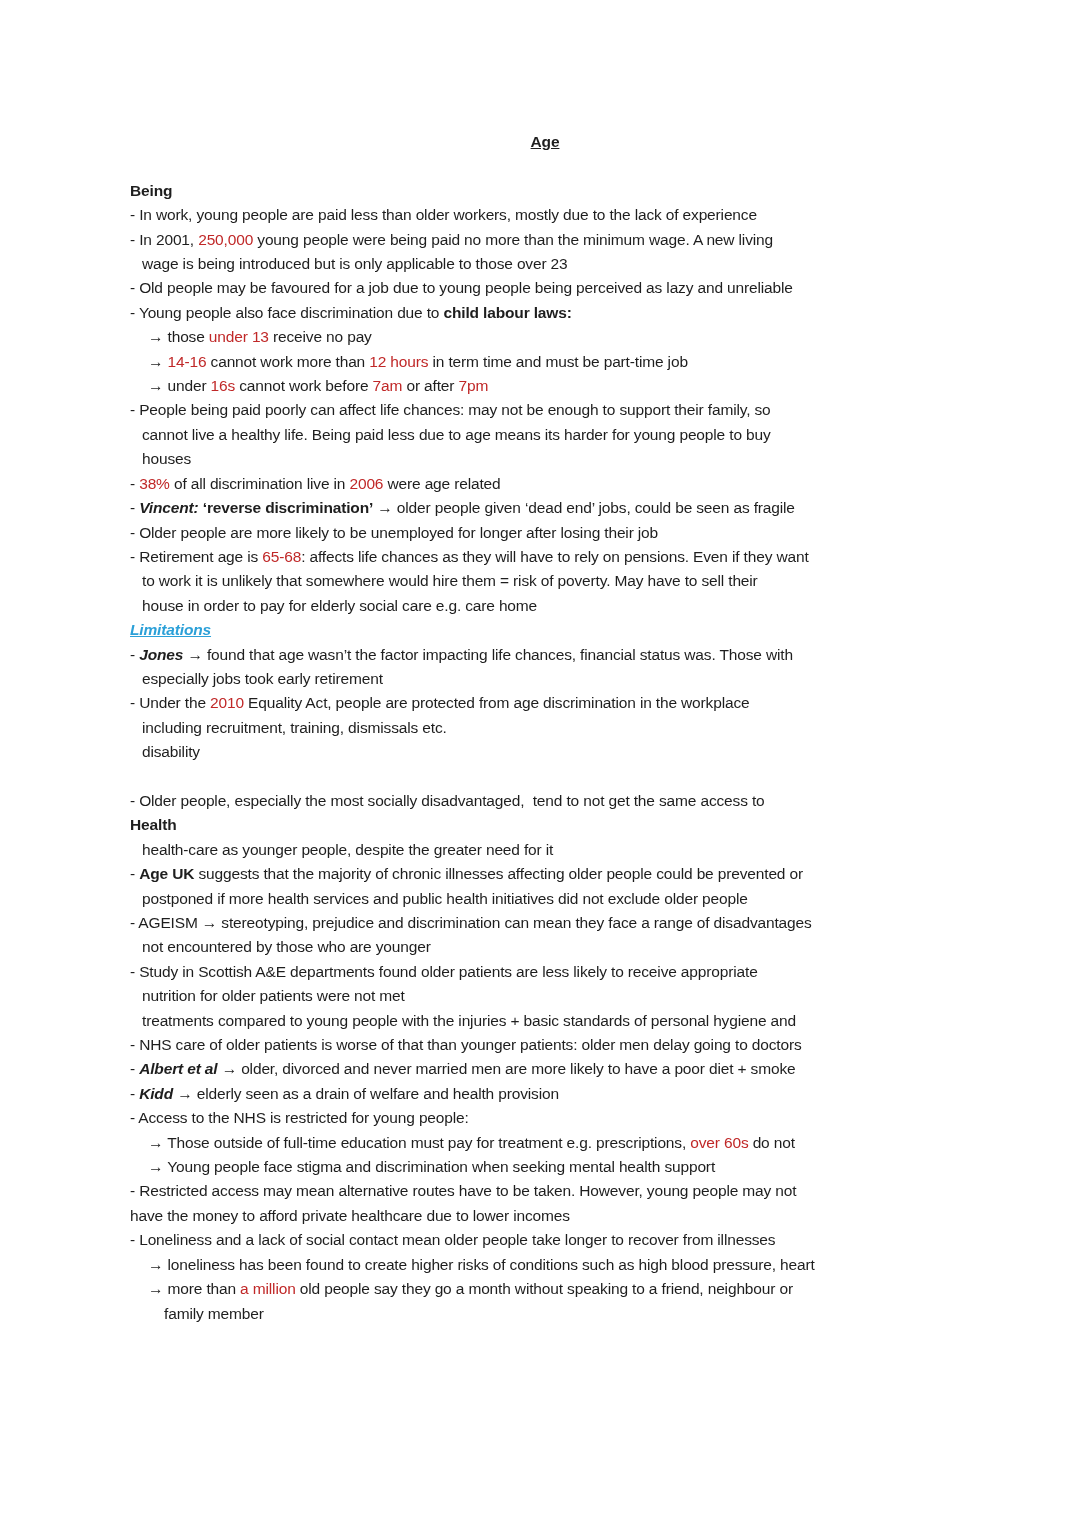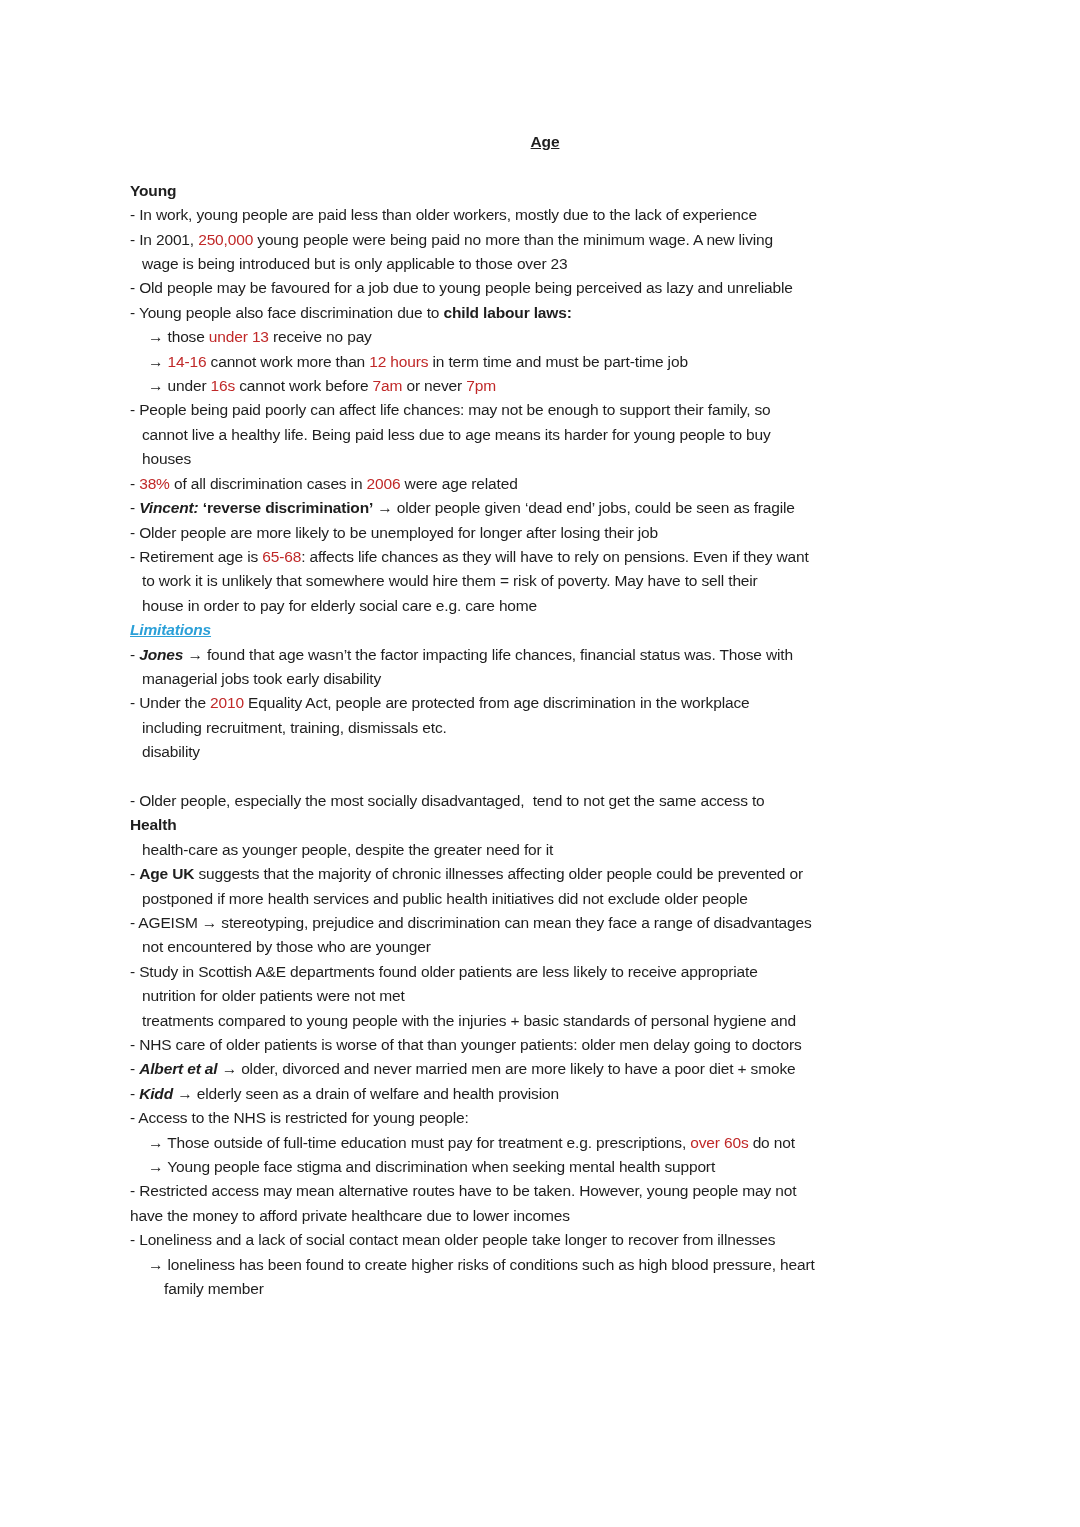--- a/index.html
+++ b/index.html
@@ -46,41 +46,41 @@
   .s-bi { font-weight: bold; font-style: italic; }
   .s-bu { color: var(--blue, #2ba0d8); font-weight: bold; text-decoration: underline; font-style: italic; }
 </style>
 </head>
 <body>
 
 <div class="page">
   <div class="content">
       <div class="line title"><span class="seg s-b">Age</span></div>
       <div class="line blank">&nbsp;</div>
-      <div class="line heading"><span class="seg s-b">Young</span></div>
+      <div class="line heading"><span class="seg s-b">Being</span></div>
       <div class="line bullet"><span class="seg s-p">- In work, young people are paid less than older workers, mostly due to the lack of experience</span></div>
       <div class="line bullet"><span class="seg s-p">- In 2001, </span><span class="seg s-r">250,000</span><span class="seg s-p"> young people were being paid no more than the minimum wage. A new living</span></div>
       <div class="line wrap"><span class="seg s-p">wage is being introduced but is only applicable to those over 23</span></div>
       <div class="line bullet"><span class="seg s-p">- Old people may be favoured for a job due to young people being perceived as lazy and unreliable</span></div>
       <div class="line bullet"><span class="seg s-p">- Young people also face discrimination due to </span><span class="seg s-b">child labour laws:</span></div>
       <div class="line arrow"><span class="seg s-p">→ those </span><span class="seg s-r">under 13</span><span class="seg s-p"> receive no pay</span></div>
       <div class="line arrow"><span class="seg s-p">→ </span><span class="seg s-r">14-16</span><span class="seg s-p"> cannot work more than </span><span class="seg s-r">12 hours</span><span class="seg s-p"> in term time and must be part-time job</span></div>
-      <div class="line arrow"><span class="seg s-p">→ under </span><span class="seg s-r">16s</span><span class="seg s-p"> cannot work before </span><span class="seg s-r">7am</span><span class="seg s-p"> or never </span><span class="seg s-r">7pm</span></div>
+      <div class="line arrow"><span class="seg s-p">→ under </span><span class="seg s-r">16s</span><span class="seg s-p"> cannot work before </span><span class="seg s-r">7am</span><span class="seg s-p"> or after </span><span class="seg s-r">7pm</span></div>
       <div class="line bullet"><span class="seg s-p">- People being paid poorly can affect life chances: may not be enough to support their family, so</span></div>
       <div class="line wrap"><span class="seg s-p">cannot live a healthy life. Being paid less due to age means its harder for young people to buy</span></div>
       <div class="line wrap"><span class="seg s-p">houses</span></div>
-      <div class="line bullet"><span class="seg s-p">- </span><span class="seg s-r">38%</span><span class="seg s-p"> of all discrimination cases in </span><span class="seg s-r">2006</span><span class="seg s-p"> were age related</span></div>
+      <div class="line bullet"><span class="seg s-p">- </span><span class="seg s-r">38%</span><span class="seg s-p"> of all discrimination live in </span><span class="seg s-r">2006</span><span class="seg s-p"> were age related</span></div>
       <div class="line bullet"><span class="seg s-p">- </span><span class="seg s-bi">Vincent:</span><span class="seg s-p"> </span><span class="seg s-b">‘reverse discrimination’</span><span class="seg s-p"> → older people given ‘dead end’ jobs, could be seen as fragile</span></div>
       <div class="line bullet"><span class="seg s-p">- Older people are more likely to be unemployed for longer after losing their job</span></div>
       <div class="line bullet"><span class="seg s-p">- Retirement age is </span><span class="seg s-r">65-68</span><span class="seg s-p">: affects life chances as they will have to rely on pensions. Even if they want</span></div>
       <div class="line wrap"><span class="seg s-p">to work it is unlikely that somewhere would hire them = risk of poverty. May have to sell their</span></div>
       <div class="line wrap"><span class="seg s-p">house in order to pay for elderly social care e.g. care home</span></div>
       <div class="line headingblue"><span class="seg s-bu">Limitations</span></div>
       <div class="line bullet"><span class="seg s-p">- </span><span class="seg s-bi">Jones</span><span class="seg s-p"> → found that age wasn’t the factor impacting life chances, financial status was. Those with</span></div>
-      <div class="line wrap"><span class="seg s-p">managerial jobs took early disability</span></div>
+      <div class="line wrap"><span class="seg s-p">especially jobs took early retirement</span></div>
       <div class="line bullet"><span class="seg s-p">- Under the </span><span class="seg s-r">2010</span><span class="seg s-p"> Equality Act, people are protected from age discrimination in the workplace</span></div>
       <div class="line wrap"><span class="seg s-p">including recruitment, training, dismissals etc.</span></div>
       <div class="line wrap"><span class="seg s-p">disability</span></div>
       <div class="line blank">&nbsp;</div>
       <div class="line bullet"><span class="seg s-p">- Older people, especially the most socially disadvantaged,  tend to not get the same access to</span></div>
       <div class="line heading"><span class="seg s-b">Health</span></div>
       <div class="line wrap"><span class="seg s-p">health-care as younger people, despite the greater need for it</span></div>
       <div class="line bullet"><span class="seg s-p">- </span><span class="seg s-b">Age UK</span><span class="seg s-p"> suggests that the majority of chronic illnesses affecting older people could be prevented or</span></div>
       <div class="line wrap"><span class="seg s-p">postponed if more health services and public health initiatives did not exclude older people</span></div>
       <div class="line bullet"><span class="seg s-p">- AGEISM → stereotyping, prejudice and discrimination can mean they face a range of disadvantages</span></div>
@@ -91,15 +91,16 @@
       <div class="line bullet"><span class="seg s-p">- NHS care of older patients is worse of that than younger patients: older men delay going to doctors</span></div>
       <div class="line bullet"><span class="seg s-p">- </span><span class="seg s-bi">Albert et al</span><span class="seg s-p"> → older, divorced and never married men are more likely to have a poor diet + smoke</span></div>
       <div class="line bullet"><span class="seg s-p">- </span><span class="seg s-bi">Kidd</span><span class="seg s-p"> → elderly seen as a drain of welfare and health provision</span></div>
       <div class="line bullet"><span class="seg s-p">- Access to the NHS is restricted for young people:</span></div>
       <div class="line arrow"><span class="seg s-p">→ Those outside of full-time education must pay for treatment e.g. prescriptions, </span><span class="seg s-r">over 60s</span><span class="seg s-p"> do not</span></div>
       <div class="line arrow"><span class="seg s-p">→ Young people face stigma and discrimination when seeking mental health support</span></div>
       <div class="line bullet"><span class="seg s-p">- Restricted access may mean alternative routes have to be taken. However, young people may not</span></div>
       <div class="line flush"><span class="seg s-p">have the money to afford private healthcare due to lower incomes</span></div>
       <div class="line bullet"><span class="seg s-p">- Loneliness and a lack of social contact mean older people take longer to recover from illnesses</span></div>
       <div class="line arrow"><span class="seg s-p">→ loneliness has been found to create higher risks of conditions such as high blood pressure, heart</span></div>
+      <div class="line arrow"><span class="seg s-p">→ more than </span><span class="seg s-r">a million</span><span class="seg s-p"> old people say they go a month without speaking to a friend, neighbour or</span></div>
       <div class="line arrowwrap"><span class="seg s-p">family member</span></div>
     </div>
 </div>
 
 </body></html>

